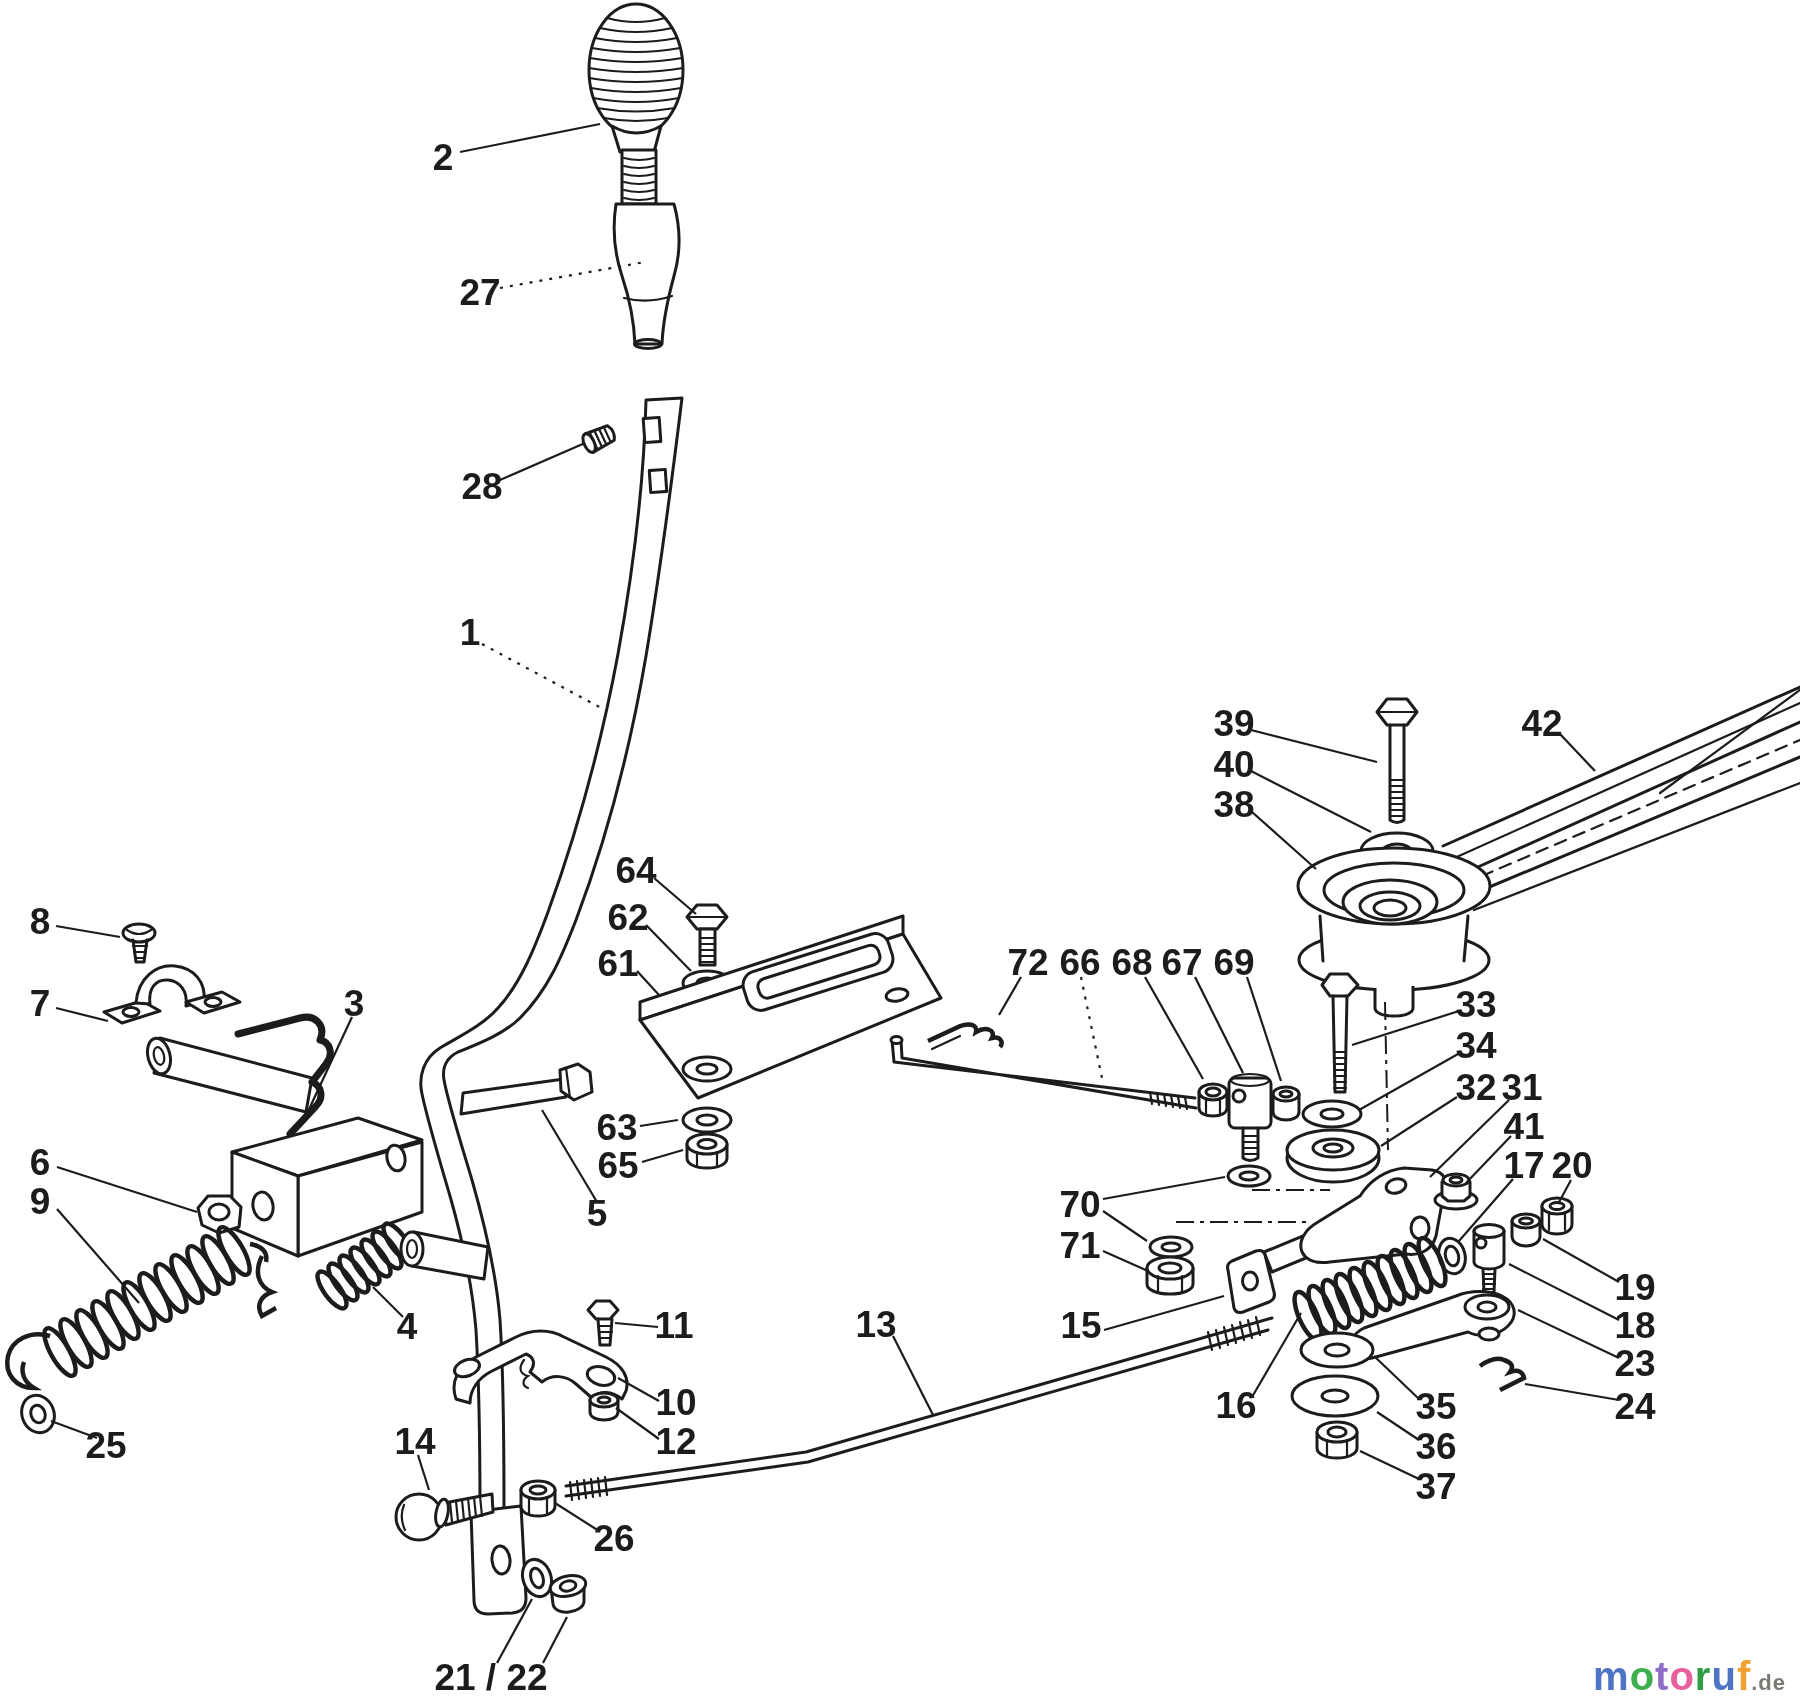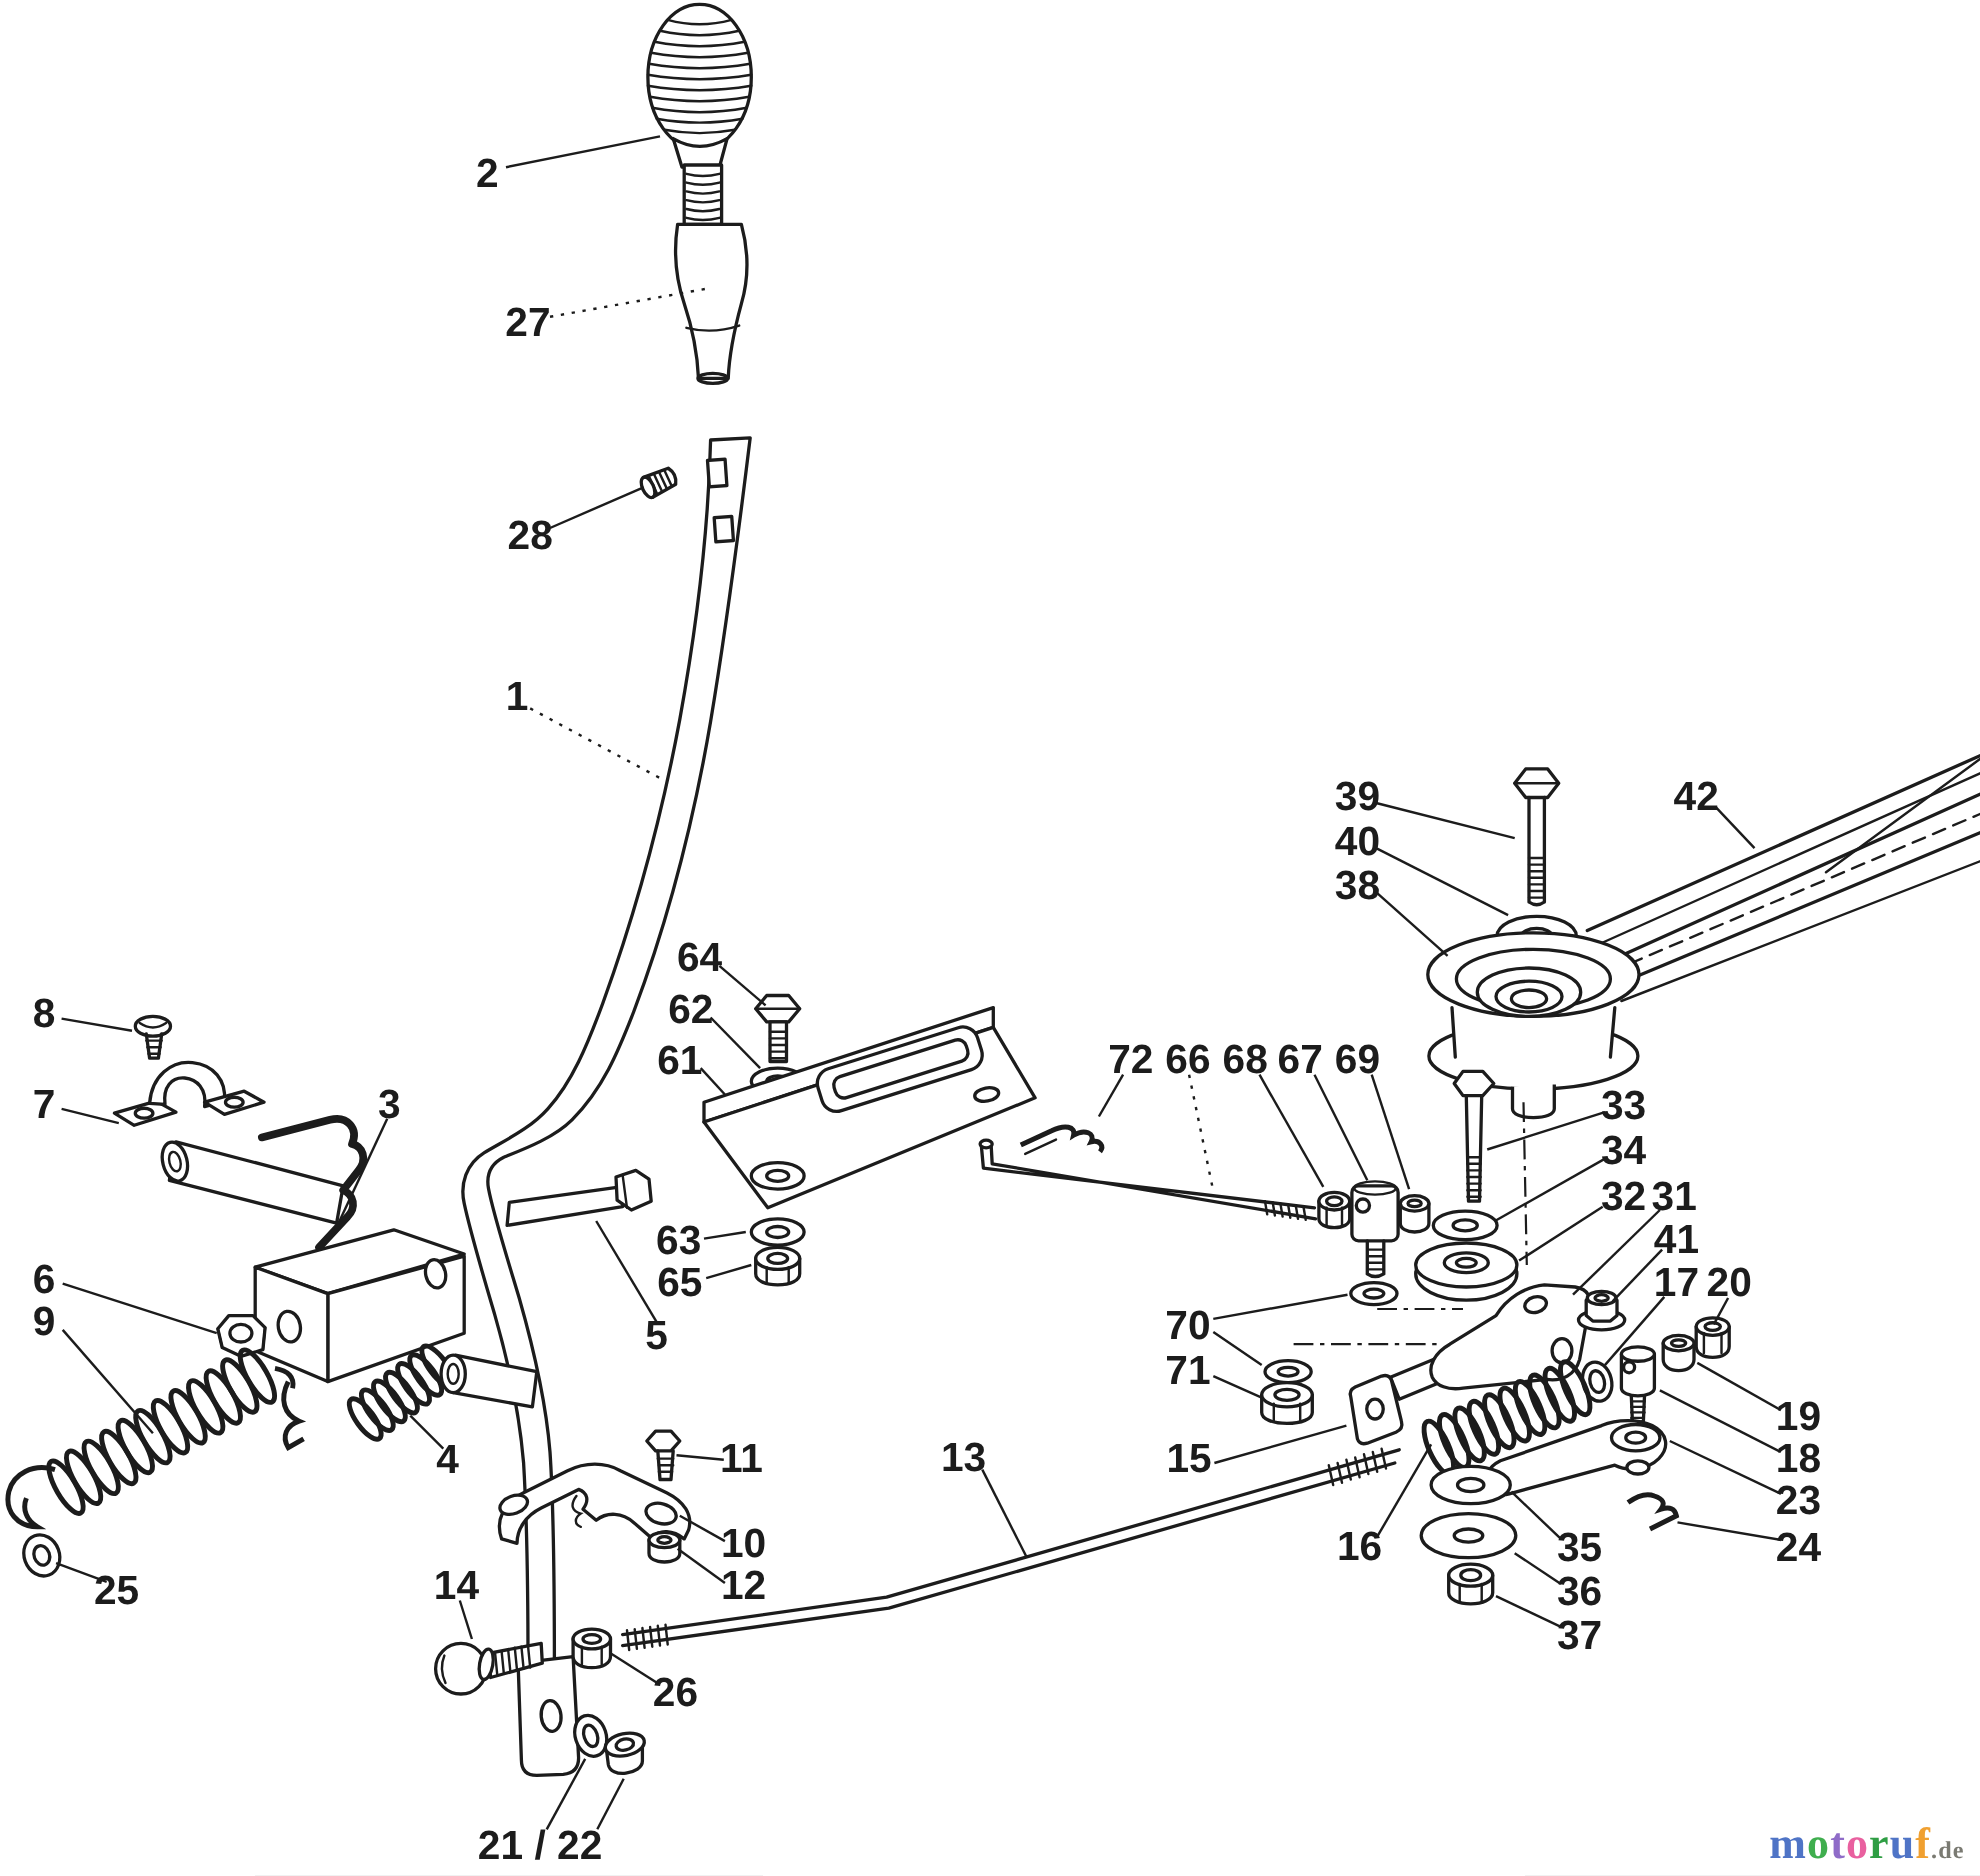--- a/index.html
+++ b/index.html
@@ -9,21 +9,21 @@
   .f{fill:#ffffff;stroke:#1c1c1c;stroke-width:3;stroke-linejoin:round;}
   .s{fill:none;stroke:#1c1c1c;stroke-width:3;stroke-linecap:round;stroke-linejoin:round;}
   .t{fill:none;stroke:#1c1c1c;stroke-width:2.2;stroke-linecap:round;}
   .sp{fill:none;stroke:#1c1c1c;stroke-width:4.5;}
   .thick{stroke-width:7;}
   .leader{stroke:#1c1c1c;stroke-width:2.2;}
   .leader.dotted{stroke-dasharray:3 7;}
   .cl{stroke:#1c1c1c;stroke-width:2;stroke-dasharray:18 6 4 6;fill:none;}
   .plabel{font-family:"Liberation Sans", sans-serif;font-weight:bold;fill:#1c1c1c;
           text-anchor:middle;}
-  .logo{position:absolute;right:14px;bottom:6px;font-family:Liberation Serif, serif;
+  .logo{position:absolute;right:14px;bottom:6px;font-family:Liberation Sans, sans-serif;
         font-weight:bold;font-size:40px;letter-spacing:1px;user-select:none;cursor:pointer;margin-left:19px;}
   .logo .suffix{font-size:22px;font-weight:bold;}
 </style>
 </head>
 <body>
 
 <div class="canvas">
 <svg viewBox="0 0 1800 1705" xmlns="http://www.w3.org/2000/svg">
 
   <g>

